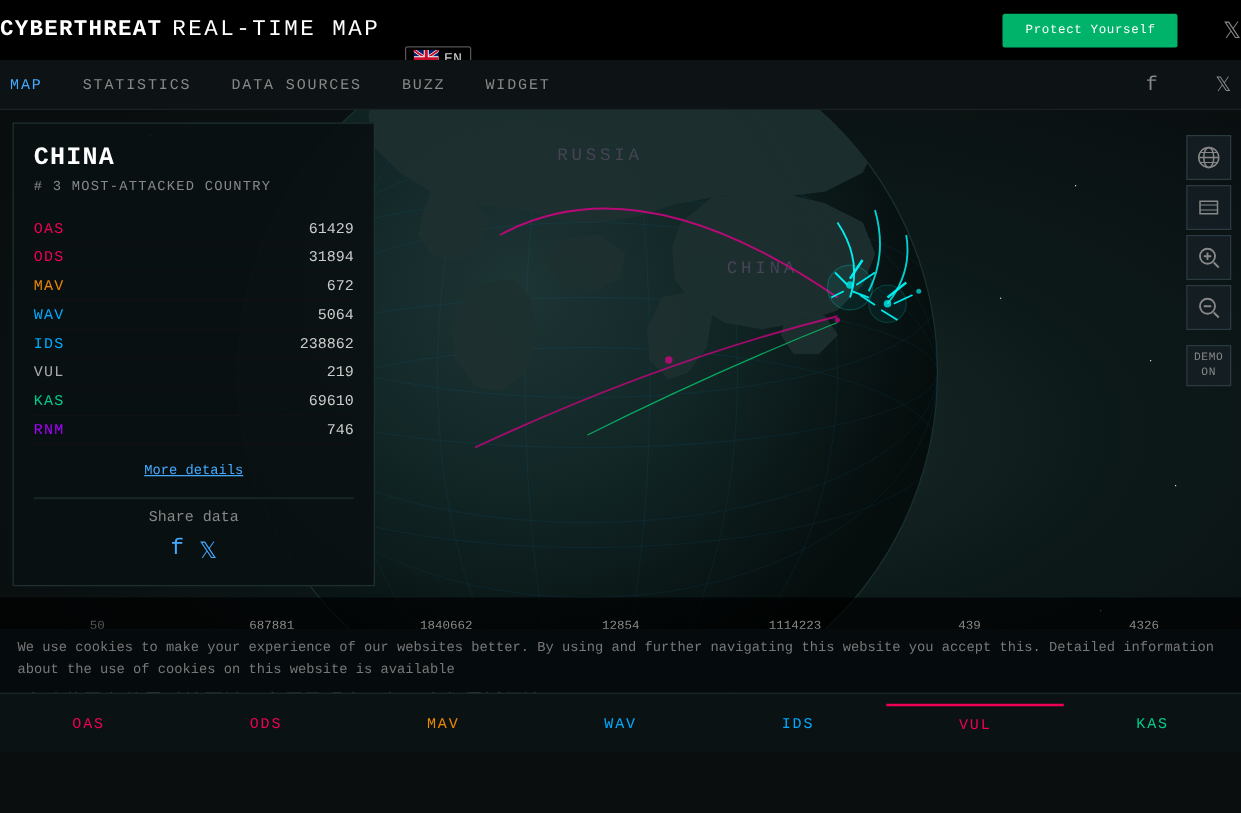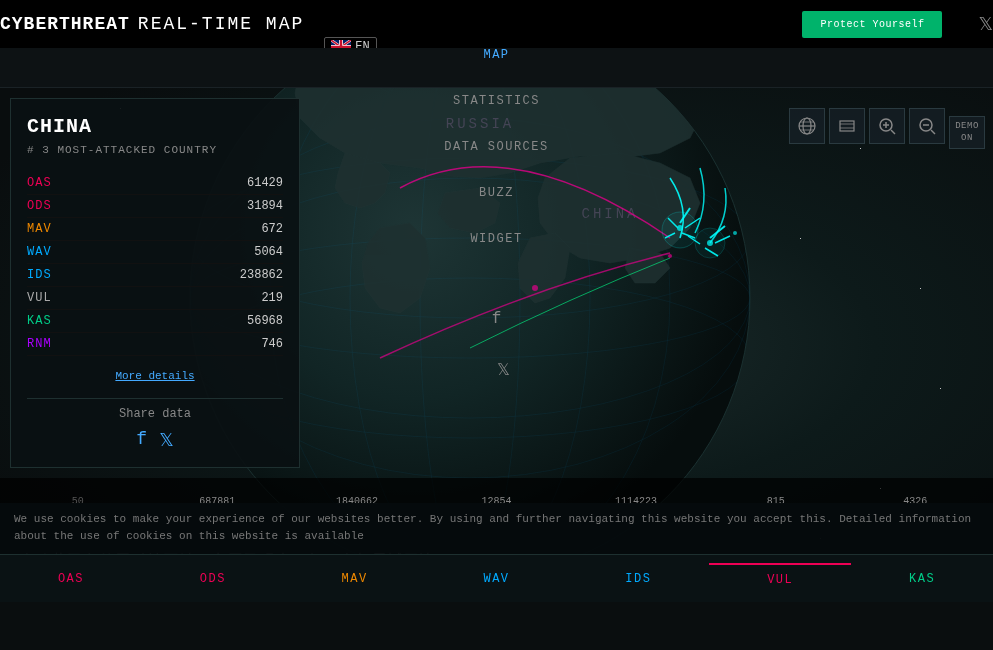--- a/index.html
+++ b/index.html
@@ -86,21 +86,20 @@
     #nav {
       background: #0d1214;
       height: 40px;
       display: flex;
       align-items: center;
       padding: 0 8px;
       border-bottom: 1px solid #1a2226;
       gap: 32px;
       position: relative;
       z-index: 10;
-      flex-direction: column;
     }
     .nav-item {
       font-size: 12px;
       letter-spacing: 1.5px;
       cursor: pointer;
       color: #888;
       text-transform: uppercase;
     }
     .nav-item.active { color: #4af; }
     .nav-spacer { flex: 1; }
@@ -228,21 +227,21 @@
       font-size: 18px;
       cursor: pointer;
     }
 
     
     #right-controls {
       position: absolute;
       right: 8px;
       top: 20px;
       display: flex;
-      flex-direction: row;
+      flex-direction: column;
       gap: 4px;
       z-index: 5;
       padding-left: 20px;
     }
     .ctrl-btn {
       width: 36px;
       height: 36px;
       background: rgba(20,30,35,0.9);
       border: 1px solid #2a3a40;
       display: flex;
@@ -497,21 +496,21 @@
     <div class="stat-row">
       <span class="stat-label color-ids">IDS</span>
       <span class="stat-value">238862</span>
     </div>
     <div class="stat-row">
       <span class="stat-label color-vul">VUL</span>
       <span class="stat-value">219</span>
     </div>
     <div class="stat-row">
       <span class="stat-label color-kas">KAS</span>
-      <span class="stat-value">56968</span>
+      <span class="stat-value">69610</span>
     </div>
     <div class="stat-row">
       <span class="stat-label color-rnm">RNM</span>
       <span class="stat-value">746</span>
     </div>
 
     <div class="more-details">
       <a>More details</a>
     </div>
 
@@ -560,21 +559,21 @@
     </div>
     <div class="demo-btn">DEMO<br>ON</div>
   </div>
 
   <div id="bottom-stats" style="bottom: 96px;">
     <span class="bs-item">50</span>
     <span class="bs-item highlight">687881</span>
     <span class="bs-item highlight">1840662</span>
     <span class="bs-item highlight">12854</span>
     <span class="bs-item highlight">1114223</span>
-    <span class="bs-item highlight">815</span>
+    <span class="bs-item highlight">439</span>
     <span class="bs-item highlight">4326</span>
   </div>
 
   <div id="cookie-bar" style="bottom: 48px; top: auto;">
     <span>We use cookies to make your experience of our websites better. By using and further navigating this website you accept this. Detailed information about the use of cookies on this website is available</span>
   </div>
 
   <div id="bottom-tabs" style="bottom: 0px;">
     <span class="tab-item oas-color">OAS</span>
     <span class="tab-item ods-color">ODS</span>

